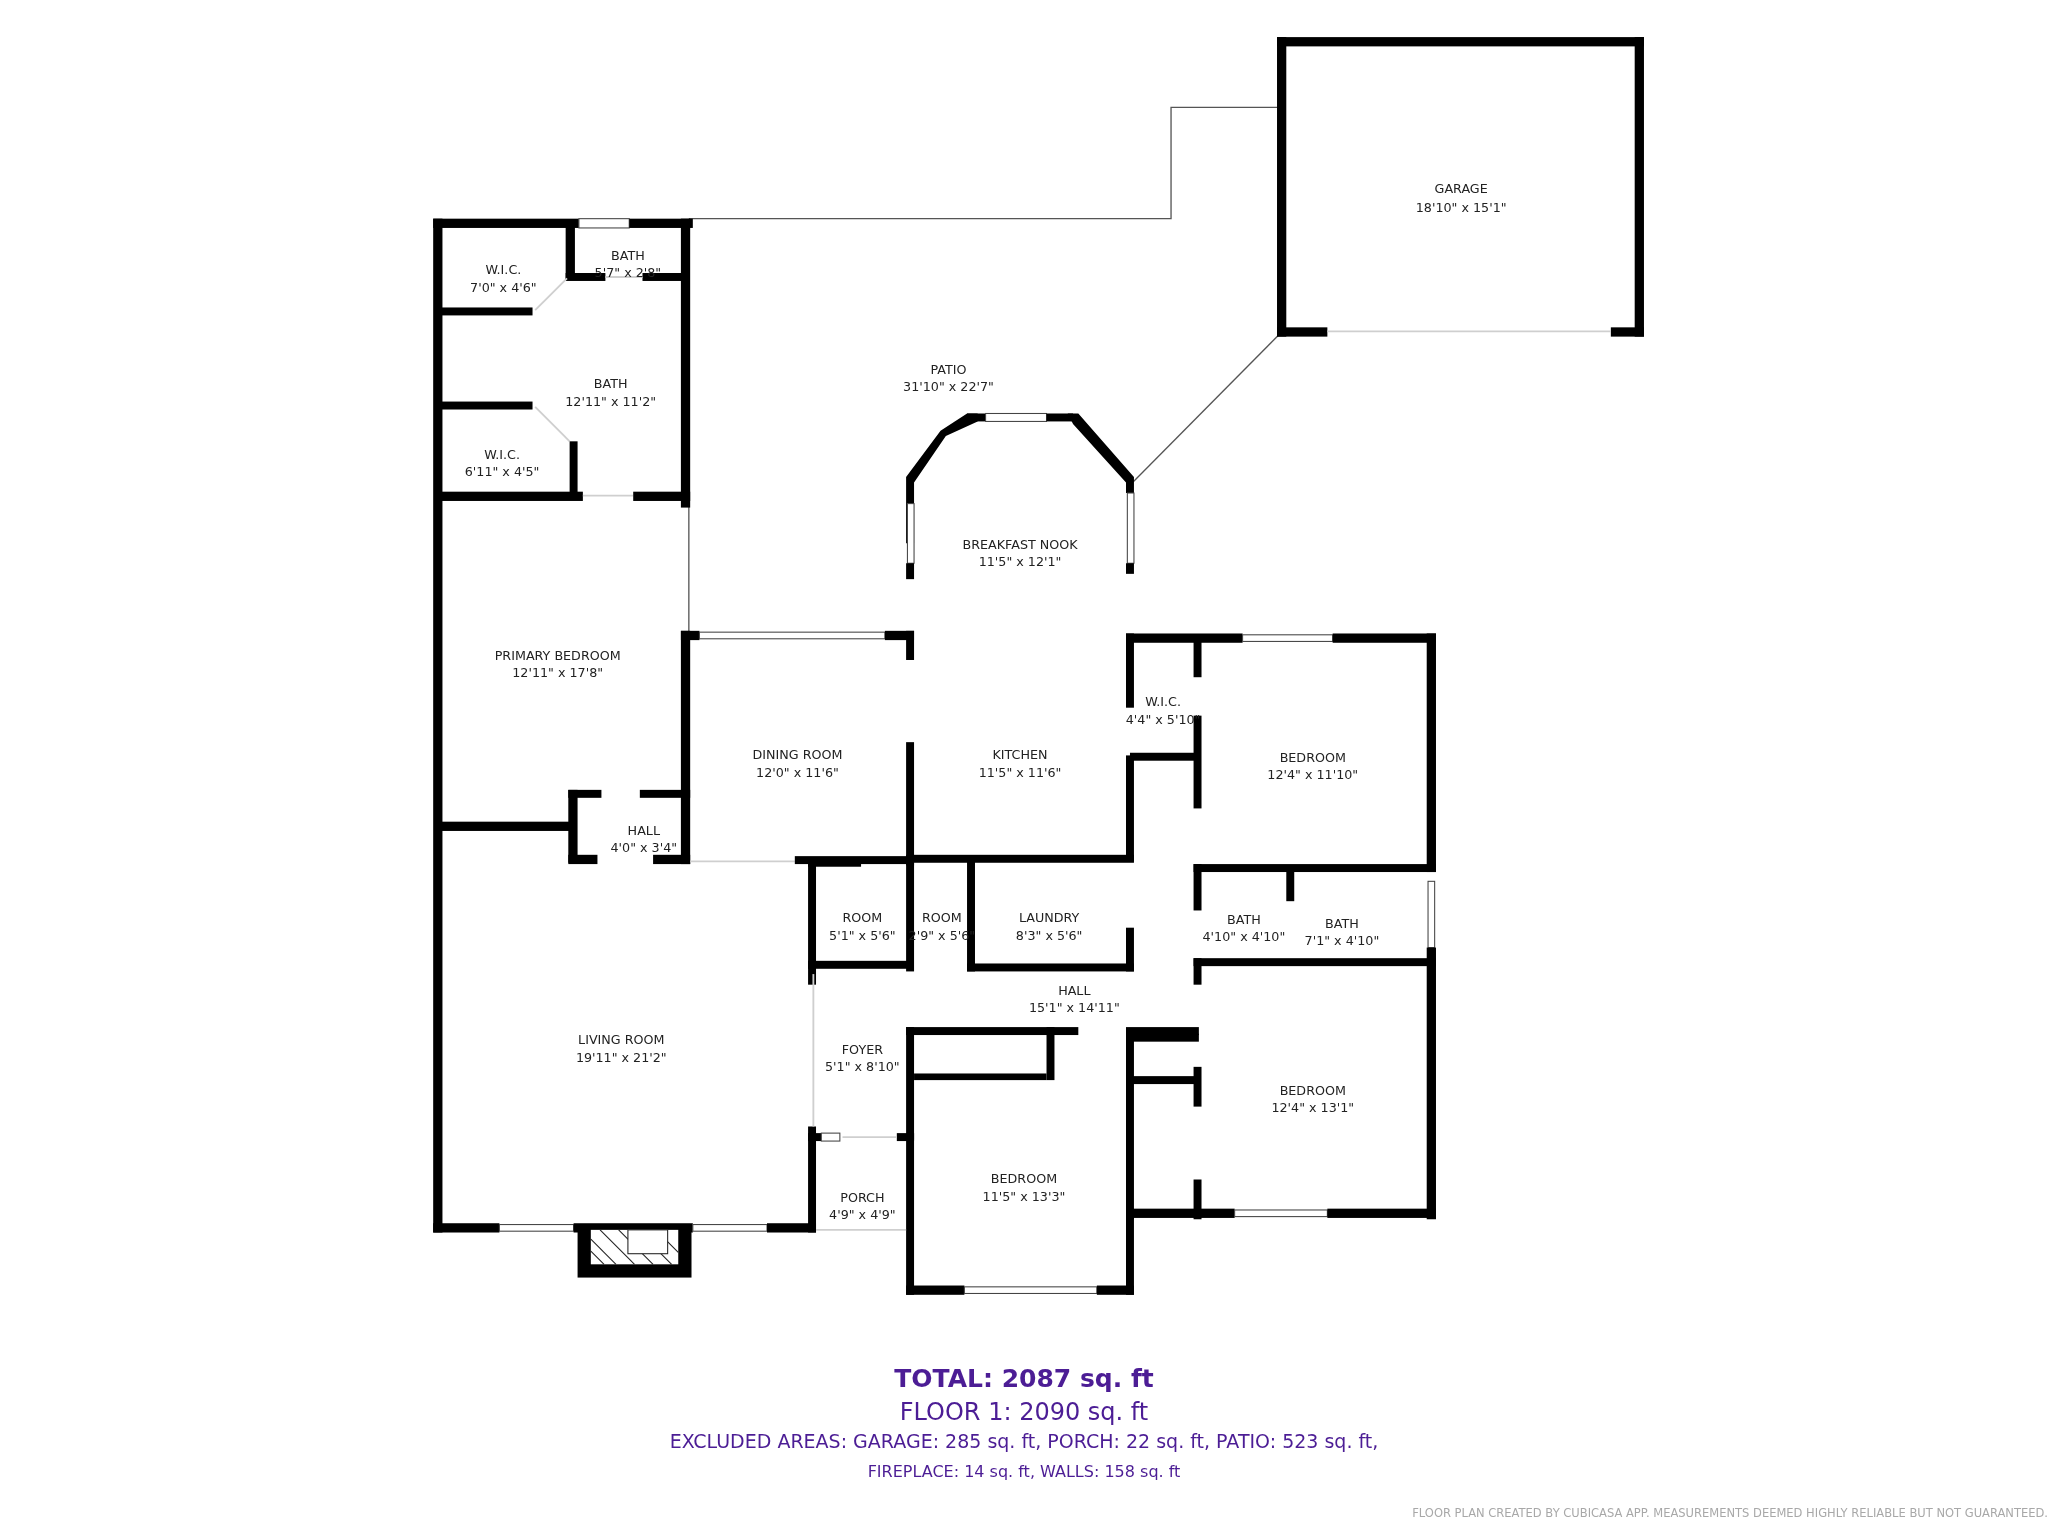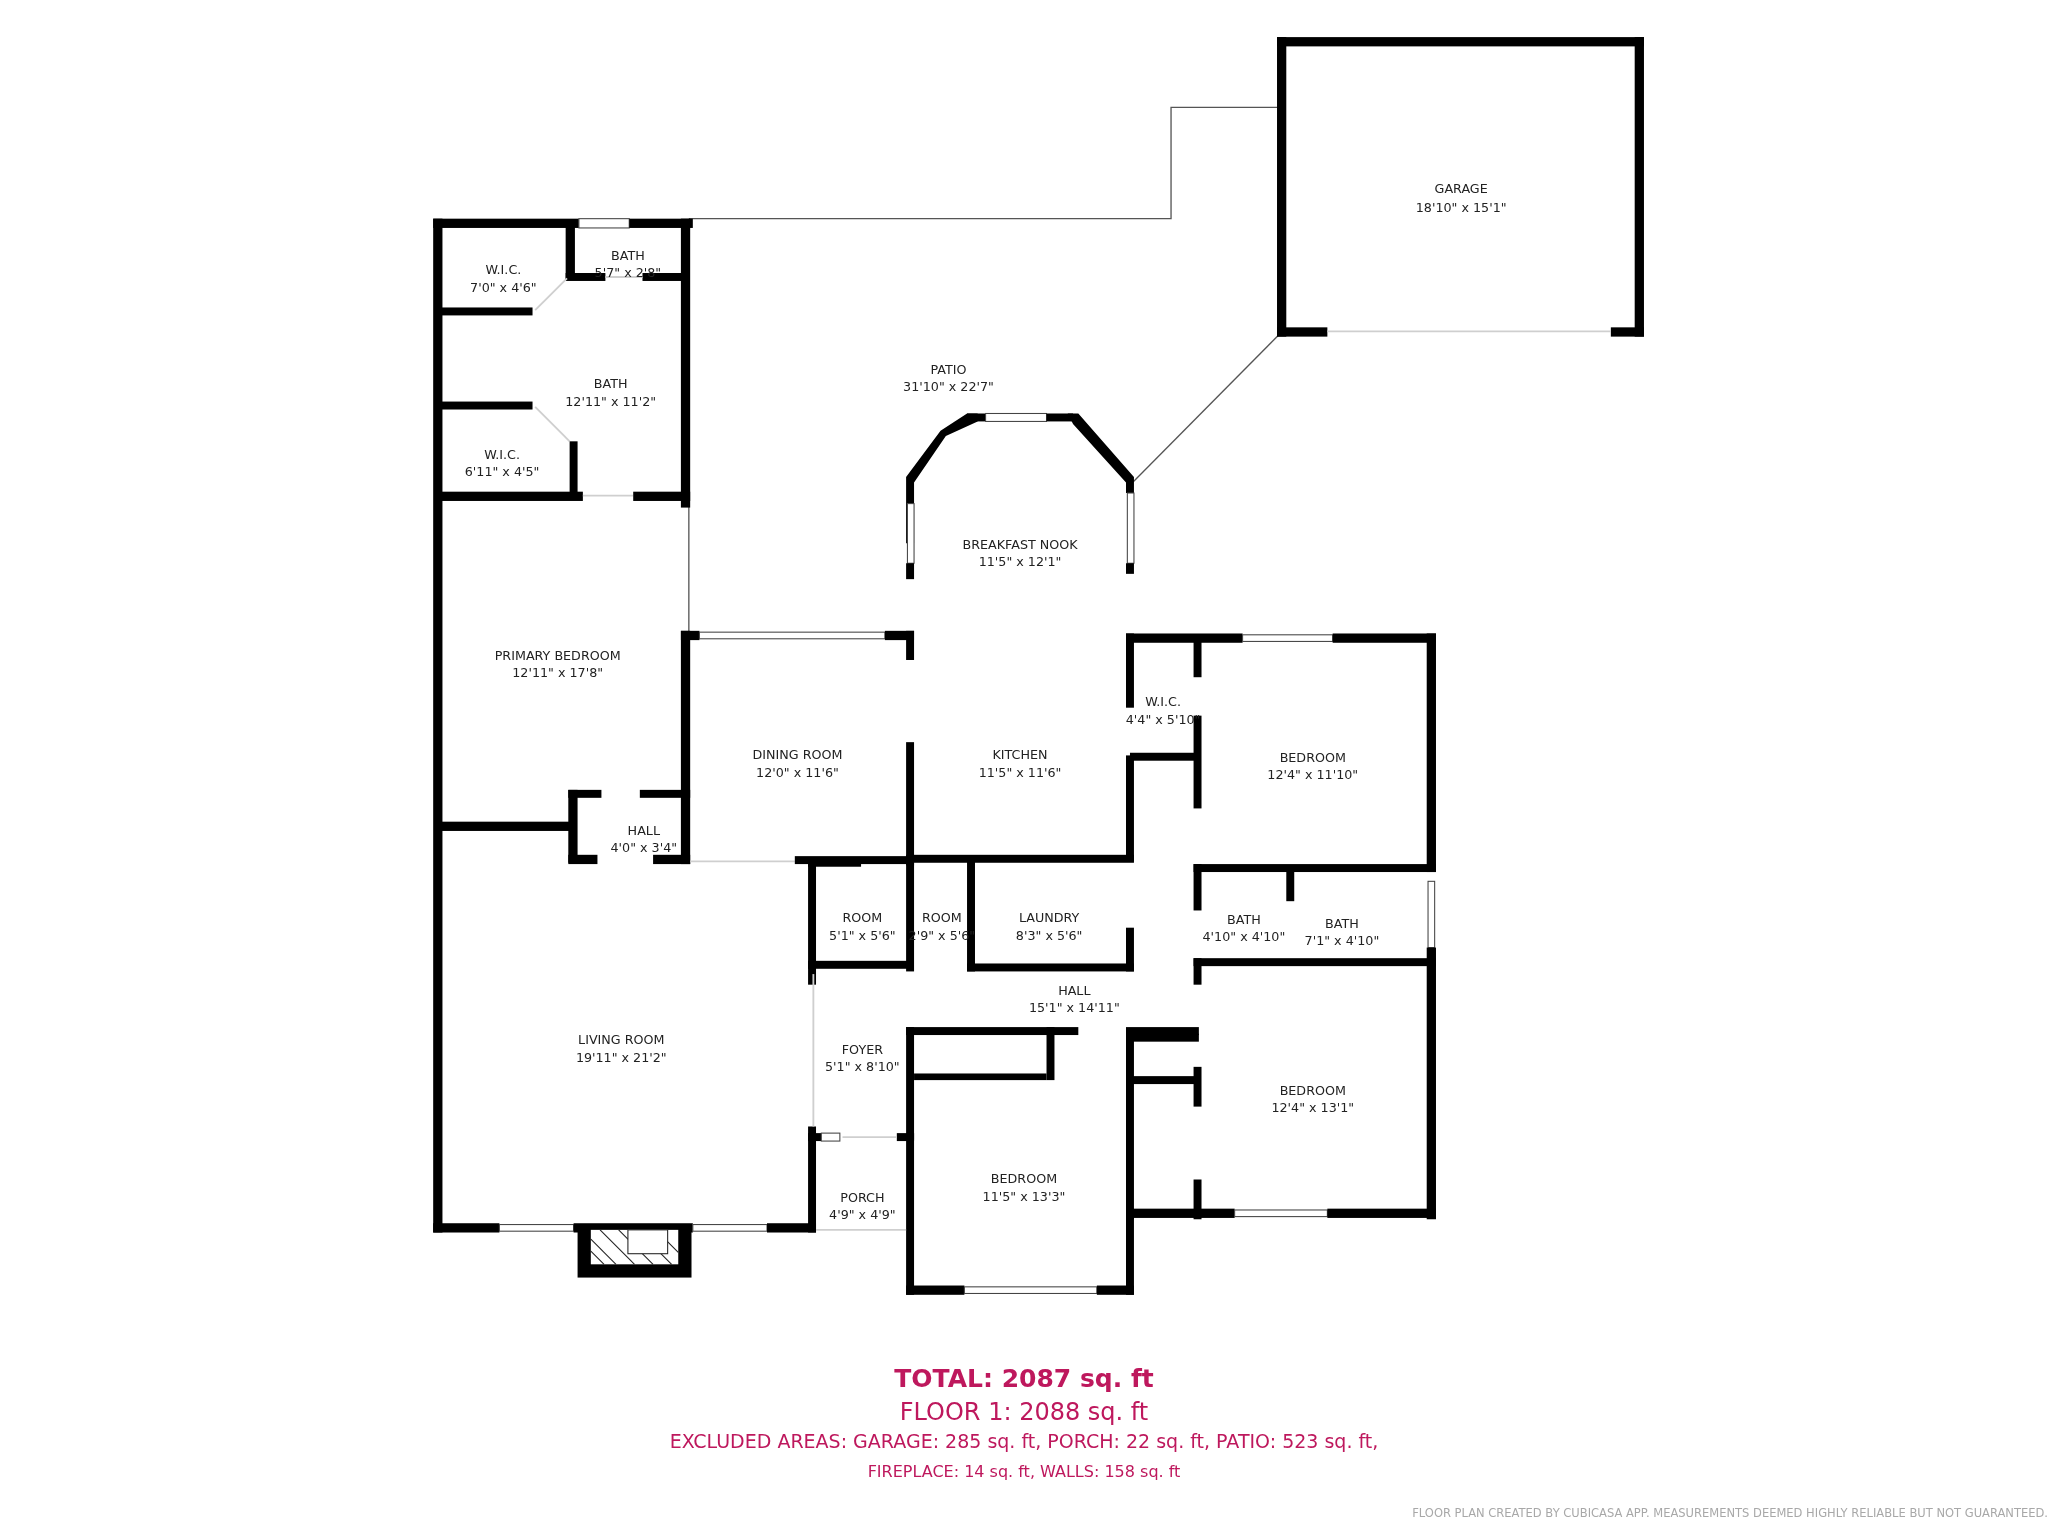--- a/index.html
+++ b/index.html
@@ -3,21 +3,21 @@
 <meta charset="utf-8">
 <style>
   html, body { margin: 0; padding: 0; background: #ffffff; }
   body { width: 2048px; height: 1536px; overflow: hidden; position: relative; font-family: "Liberation Sans", "DejaVu Sans", sans-serif; }
   #plan { position: absolute; left: 0; top: 0; width: 2048px; height: 1536px; }
   .wall { fill: #000000; }
   .thin { stroke: #555555; stroke-width: 1; fill: none; }
   .win { fill: #ffffff; stroke: #444444; stroke-width: 0.8; }
   .door { stroke: #cfcfcf; stroke-width: 1.4; fill: none; }
   .rlabel { font-family: "DejaVu Sans", sans-serif; font-size: 9.6px; fill: #222222; text-anchor: middle; }
-  .footer { position: absolute; left: 0; width: 2048px; text-align: center; color: #be185d; font-family: "DejaVu Sans", sans-serif; }
+  .footer { position: absolute; left: 0; width: 2048px; text-align: center; color: #4c1d95; font-family: "DejaVu Sans", sans-serif; }
   #total { top: 1364px; font-size: 25px; font-weight: bold; }
   #floor1 { top: 1398px; font-size: 24px; }
   #excl1 { top: 1430px; font-size: 19px; }
   #excl2 { top: 1462px; font-size: 16px; }
   #credit { top: 1506px; font-size: 11.5px; color: #a8a8a8; text-align: right; }
 </style>
 </head>
 <body>
 
 <svg id="plan" viewBox="0 0 1546 1159" preserveAspectRatio="none" xmlns="http://www.w3.org/2000/svg">
@@ -229,16 +229,16 @@
 
     <text class="rlabel" x="773" y="893">BEDROOM</text>
     <text class="rlabel" x="773" y="906">11'5" x 13'3"</text>
 
     <text class="rlabel" x="651" y="907">PORCH</text>
     <text class="rlabel" x="651" y="920">4'9" x 4'9"</text>
   </g>
 </svg>
 
 <div id="total" class="footer">TOTAL: 2087 sq. ft</div>
-<div id="floor1" class="footer">FLOOR 1: 2088 sq. ft</div>
+<div id="floor1" class="footer">FLOOR 1: 2090 sq. ft</div>
 <div id="excl1" class="footer">EXCLUDED AREAS: GARAGE: 285 sq. ft, PORCH: 22 sq. ft, PATIO: 523 sq. ft,</div>
 <div id="excl2" class="footer">FIREPLACE: 14 sq. ft, WALLS: 158 sq. ft</div>
 <div id="credit" class="footer">FLOOR PLAN CREATED BY CUBICASA APP. MEASUREMENTS DEEMED HIGHLY RELIABLE BUT NOT GUARANTEED.</div>
 
 </body></html>

